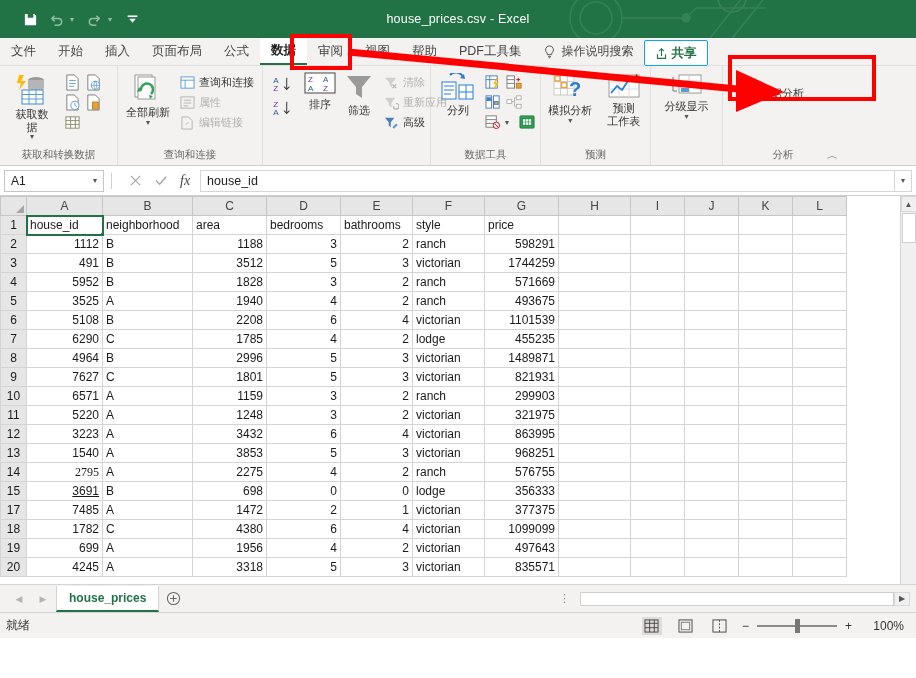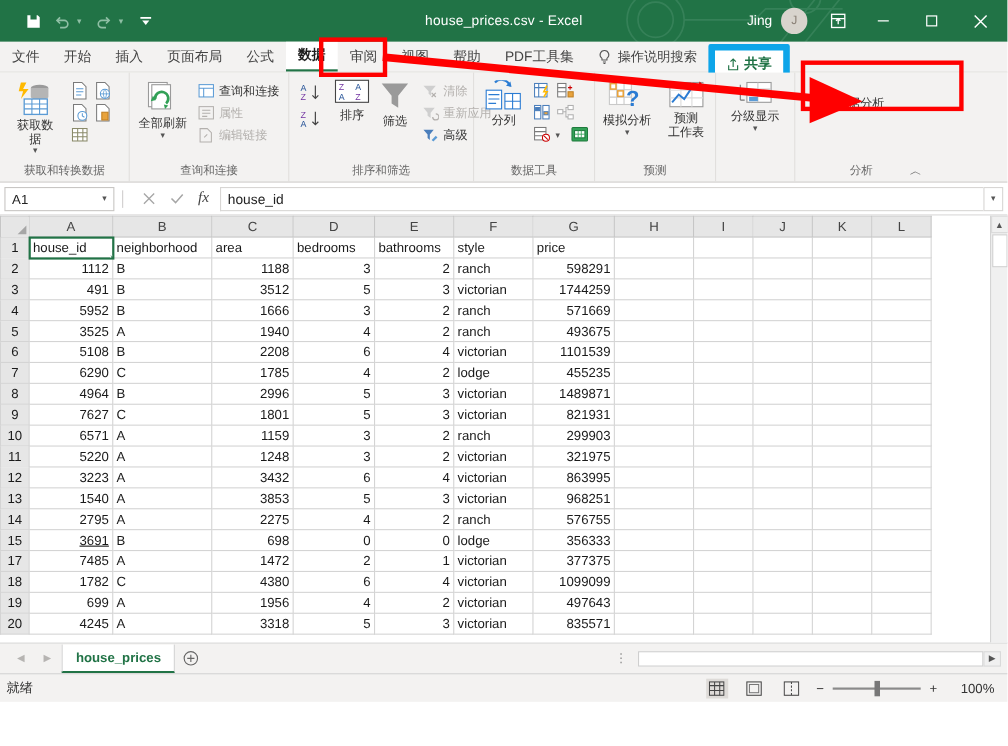--- a/index.html
+++ b/index.html
@@ -53,21 +53,21 @@
   }
   .tab {
     padding:0 11px; display:flex; align-items:center; font-size:12.5px;
     color:#444; white-space:nowrap;
   }
   .tab.active { background:#fff; color:#1d1d1d; font-weight:bold; border-bottom:2px solid #217346; }
   .tab-search { display:flex; align-items:center; gap:6px; padding:0 10px; color:#444; }
   .share-btn {
     margin-left:auto; display:flex; align-items:center; gap:4px;
     color:#217346; font-weight:bold; font-size:12.5px; padding:12px 10px;
-    border:6px solid #0ea5e9; background:#fff; margin:2px 6px 2px 0; border-radius:2px;
+    border:1px solid #0ea5e9; background:#fff; margin:2px 6px 2px 0; border-radius:2px;
   }
 
   
   .ribbon {
     height:100px; background:#f3f2f1; display:flex; align-items:stretch;
     border-bottom:1px solid #d2d0ce; position:relative;
   }
   .rgroup {
     display:flex; flex-direction:column; justify-content:space-between;
     border-right:1px solid #e1dfdd; padding:3px 4px 0 4px; position:relative;
@@ -240,45 +240,20 @@
     <div class="qat-btn">
       <svg width="13" height="13" viewBox="0 0 16 16" fill="#fff">
           <rect x="2" y="3" width="12" height="2"></rect>
           <path d="M4 7h8l-4 5z"></path>
         </svg>
     </div>
   </div>
 
   <div class="title-center">house_prices.csv  -  Excel</div>
 
-  <div class="title-right">
-    <div class="user-name">Jing</div>
-    <div class="avatar">J</div>
-    <div class="win-btn ribbon-display">
-      <svg width="16" height="16" viewBox="0 0 16 16" fill="none" stroke="#fff" stroke-width="1.2">
-          <rect x="2" y="2" width="12" height="12"></rect>
-          <path d="M2 6h12M8 6v5M6 8l2-2 2 2"></path>
-        </svg>
-    </div>
-    <div class="win-btn">
-      <svg width="12" height="12" viewBox="0 0 12 12" stroke="#fff" stroke-width="1.1">
-          <path d="M1 6h10"></path>
-        </svg>
-    </div>
-    <div class="win-btn">
-      <svg width="12" height="12" viewBox="0 0 12 12" fill="none" stroke="#fff" stroke-width="1.1">
-          <rect x="1.5" y="1.5" width="9" height="9"></rect>
-        </svg>
-    </div>
-    <div class="win-btn">
-      <svg width="13" height="13" viewBox="0 0 12 12" stroke="#fff" stroke-width="1.2">
-          <path d="M1 1l10 10M11 1L1 11"></path>
-        </svg>
-    </div>
-  </div>
 </div>
 
 <div class="tabbar">
   <div class="tab">文件</div>
   <div class="tab">开始</div>
   <div class="tab">插入</div>
   <div class="tab">页面布局</div>
   <div class="tab">公式</div>
   <div class="tab active">数据</div>
   <div class="tab">审阅</div>
@@ -453,21 +428,20 @@
         </div>
         <div class="smallbtn">
           <svg width="15" height="14" viewBox="0 0 16 15">
               <path d="M1 2h10l-3.8 4.8V12L5 10.2V6.8z" fill="#4a7ebb"></path>
               <path d="M9 12l4-4 1.6 1.6-4 4z" fill="#5b9bd5"></path>
             </svg>
           <span>高级</span>
         </div>
       </div>
     </div>
-    <div class="rgroup-label">排序和筛选</div>
   </div>
 
   <div class="rgroup" style="width:110px">
     <div class="rgroup-body">
       <div class="bigbtn" style="width:46px">
         <svg width="36" height="30" viewBox="0 0 36 30">
           <path d="M10 2a8 8 0 0113 2" fill="none" stroke="#2b7cd3" stroke-width="2"></path>
           <path d="M24 1l1 5-5-1z" fill="#2b7cd3"></path>
           <rect x="2" y="9" width="14" height="17" fill="#fff" stroke="#2b7cd3"></rect>
           <path d="M4 13h10M4 17h10M4 21h7" stroke="#2b7cd3"></path>
@@ -678,21 +652,21 @@
             <td class="txt" style="width: 72px;"></td>
             <td class="txt" style="width: 54px;"></td>
             <td class="txt" style="width: 54px;"></td>
             <td class="txt" style="width: 54px;"></td>
             <td class="txt" style="width: 54px;"></td>
           </tr>
           <tr>
             <td class="rowhdr">4</td>
             <td class="num" style="width: 76px;">5952</td>
             <td class="txt" style="width: 90px;">B</td>
-            <td class="num" style="width: 74px;">1666</td>
+            <td class="num" style="width: 74px;">1828</td>
             <td class="num" style="width: 74px;">3</td>
             <td class="num" style="width: 72px;">2</td>
             <td class="txt" style="width: 72px;">ranch</td>
             <td class="num" style="width: 74px;">571669</td>
             <td class="txt" style="width: 72px;"></td>
             <td class="txt" style="width: 54px;"></td>
             <td class="txt" style="width: 54px;"></td>
             <td class="txt" style="width: 54px;"></td>
             <td class="txt" style="width: 54px;"></td>
           </tr>
@@ -826,21 +800,21 @@
             <td class="txt" style="width: 72px;">victorian</td>
             <td class="num" style="width: 74px;">968251</td>
             <td class="txt" style="width: 72px;"></td>
             <td class="txt" style="width: 54px;"></td>
             <td class="txt" style="width: 54px;"></td>
             <td class="txt" style="width: 54px;"></td>
             <td class="txt" style="width: 54px;"></td>
           </tr>
           <tr>
             <td class="rowhdr">14</td>
-            <td class="num" style="width: 76px;">2795</td>
+            <td class="num" style="width: 76px; font-family: Liberation Serif, serif;">2795</td>
             <td class="txt" style="width: 90px;">A</td>
             <td class="num" style="width: 74px;">2275</td>
             <td class="num" style="width: 74px;">4</td>
             <td class="num" style="width: 72px;">2</td>
             <td class="txt" style="width: 72px;">ranch</td>
             <td class="num" style="width: 74px;">576755</td>
             <td class="txt" style="width: 72px;"></td>
             <td class="txt" style="width: 54px;"></td>
             <td class="txt" style="width: 54px;"></td>
             <td class="txt" style="width: 54px;"></td>

